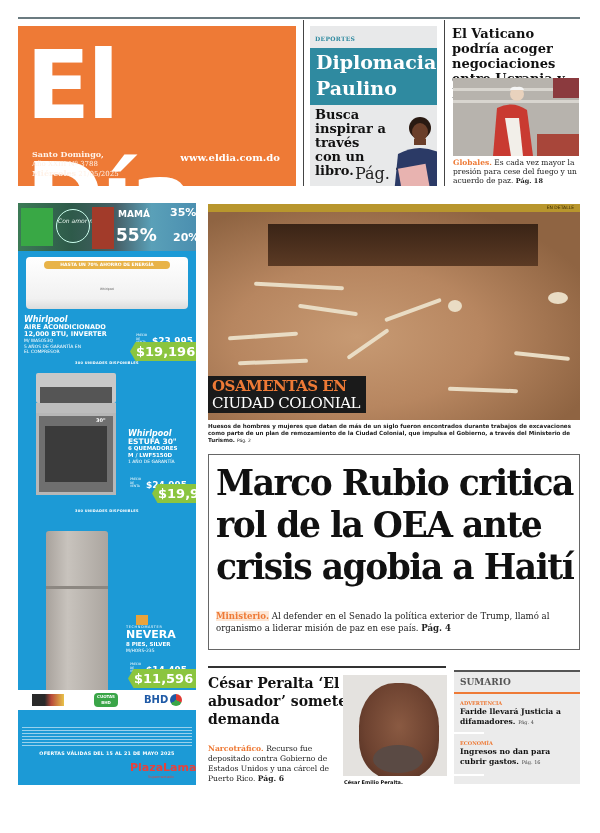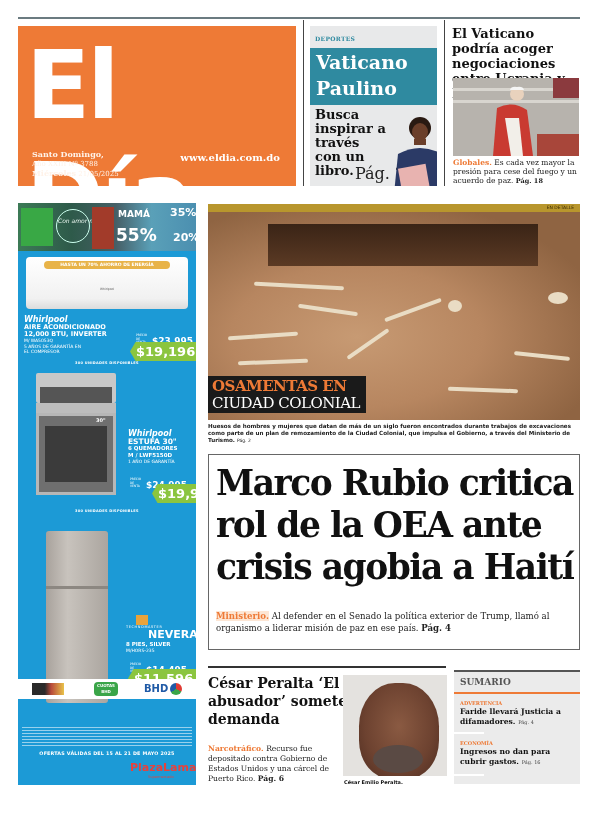--- a/index.html
+++ b/index.html
@@ -60,21 +60,21 @@
   .ad .stove .top { position: absolute; left: 0; top: 0; width: 80px; height: 30px; background: #c8c8c8; border-radius: 2px; }
   .ad .stove .burners { position: absolute; left: 4px; top: 14px; width: 72px; height: 16px; background: #555; }
   .ad .stove .knobs { position: absolute; left: 0; top: 30px; width: 80px; height: 10px; background: #bdbdbd; }
   .ad .stove .oven { position: absolute; left: 0; top: 40px; width: 80px; height: 82px; background: #6f6f6f; border: 3px solid #b7b7b7; }
   .ad .stove .glass { position: absolute; left: 6px; top: 10px; width: 62px; height: 56px; background: #3b3b3b; }
 
   .ad .fridge { position: absolute; left: 28px; top: 328px; width: 62px; height: 172px; }
   .ad .fridge .body { position: absolute; left: 0; top: 0; width: 62px; height: 172px; background: linear-gradient(90deg, #a8a29c 0%, #c8c3bd 35%, #aba59f 100%); border-radius: 3px; }
   .ad .fridge .split { position: absolute; left: 0; top: 55px; width: 62px; height: 3px; background: #8c8781; }
 
-  .ad .logos-strip { position: absolute; left: 0; top: 476px; width: 178px; height: 20px; background: #fff; }
+  .ad .logos-strip { position: absolute; left: 0; top: 487px; width: 178px; height: 20px; background: #fff; }
   .ad .logos-strip .card { position: absolute; left: 14px; top: 4px; width: 32px; height: 12px; background: linear-gradient(90deg, #2a2a2a 40%, #b84a3a 60%, #e8c24a 100%); }
   .ad .logos-strip .cuotas { position: absolute; left: 76px; top: 3px; width: 24px; height: 14px; background: #3aa548; border-radius: 4px; font-size: 4px; color: #fff; text-align: center; line-height: 6px; padding-top: 1px; font-weight: bold; }
   .ad .logos-strip .bhd { position: absolute; left: 126px; top: 4px; font-size: 10px; font-weight: bold; color: #1f5aa6; }
   .ad .logos-strip .bhd-dot { position: absolute; left: 152px; top: 4px; width: 12px; height: 12px; border-radius: 50%; background: conic-gradient(#e03a33 0 33%, #3aa548 0 66%, #1f5aa6 0); }
   .ad .fineprint { position: absolute; left: 4px; top: 524px; width: 170px; height: 20px; background: repeating-linear-gradient(180deg, rgba(255,255,255,0.55) 0 1px, transparent 1px 3px); }
   .ad .validity { position: absolute; left: 0; top: 548px; width: 178px; text-align: center; font-size: 4.8px; font-weight: bold; letter-spacing: 0.2px; }
   .ad .electro { position: absolute; left: 6px; top: 592px; font-size: 11px; font-weight: bold; font-style: italic; color: #fff; }
   .ad .electro span { color: #cfe9f7; font-weight: normal; }
   .ad .plaza { position: absolute; left: 112px; top: 558px; font-size: 11px; font-weight: bold; color: #e8413b; }
   .ad .plaza-sub { position: absolute; left: 130px; top: 572px; font-size: 3.5px; color: #e8413b; }
@@ -134,21 +134,21 @@
   <div class="url">www.eldia.com.do</div>
 </div>
 
 <div class="vsep" style="left:303px; top:20px; height:166px;"></div>
 <div class="vsep" style="left:444px; top:20px; height:166px;"></div>
 
 <div class="deportes">
   <div class="kicker">DEPORTES</div>
   <div class="namebar"></div>
   <div class="name">
-    <span>Vaticano</span><br><span>Paulino</span>
+    <span>Diplomacia</span><br><span>Paulino</span>
   </div>
   <div class="desc">Busca inspirar a través con un libro.</div>
   <div class="page">Pág. 28</div>
   <svg class="person" viewBox="0 0 55 80">
     <circle cx="30" cy="14" r="11" fill="#2a1a12"></circle>
     <ellipse cx="30" cy="18" rx="8" ry="9" fill="#6b3f2a"></ellipse>
     <rect x="24" y="25" width="12" height="6" fill="#6b3f2a"></rect>
     <path d="M4 80 L8 40 Q30 28 52 40 L55 80 Z" fill="#2b3a66"></path>
     <rect x="10" y="52" width="28" height="26" fill="#e8b3b0" transform="rotate(-10 24 65)"></rect>
   </svg>
@@ -225,21 +225,21 @@
   <div class="newprice" style="left:110px; top:281px;margin-left:24px;">$19,996</div>
   <div class="units" style="top:306px;">300 UNIDADES DISPONIBLES</div>
 
   <div class="fridge">
     <div class="body"></div>
     <div class="split"></div>
   </div>
   <div style="position:absolute; left:108px; top:412px;">
     <div style="width:12px; height:10px; background:#e8a33a; margin-left:10px;"></div>
     <div style="font-size:3.5px; letter-spacing:0.6px;">TECHNOMASTER</div>
-    <div class="prod-title" style="font-size:11px; line-height:12px;margin-left:22px;">NEVERA</div>
+    <div class="prod-title" style="font-size:11px; line-height:12px;">NEVERA</div>
     <div class="prod-title" style="font-size:5.5px;">8 PIES, SILVER</div>
     <div class="prod-sub">M/HORS-235</div>
   </div>
   <div style="position:absolute; left:112px; top:455px;">
     <span class="oldlabel">PRECIO DE VENTA</span><span class="oldprice">$14,495</span>
   </div>
   <div class="newprice" style="left:110px; top:466px;">$11,596</div>
   <div class="units" style="top:489px;">300 UNIDADES DISPONIBLES</div>
 
   <div class="logos-strip">

